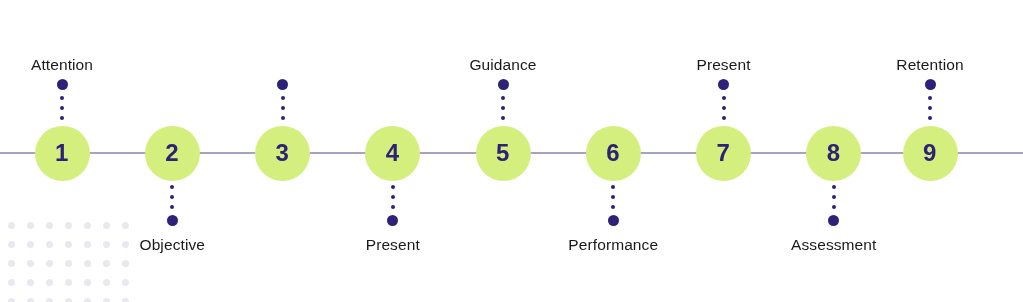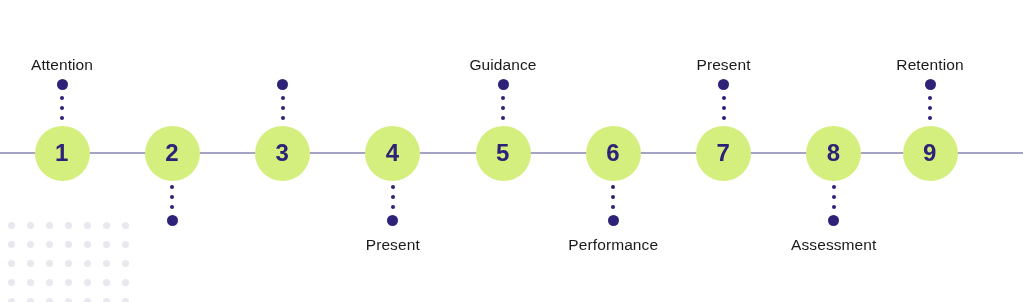--- a/index.html
+++ b/index.html
@@ -190,20 +190,21 @@
           <div class="pin-ball"></div>
           <div class="pin-dot"></div>
           <div class="pin-dot"></div>
           <div class="pin-dot"></div>
         </div>
         <div class="step-circle">
           <span class="step-number">1</span>
         </div>
       </div>
       <div class="step down" style="left: 172.25px;">
+        <div class="step-label">Objective</div>
         <div class="pin">
           <div class="pin-dot"></div>
           <div class="pin-dot"></div>
           <div class="pin-dot"></div>
           <div class="pin-ball"></div>
         </div>
         <div class="step-circle">
           <span class="step-number">2</span>
         </div>
       </div>

